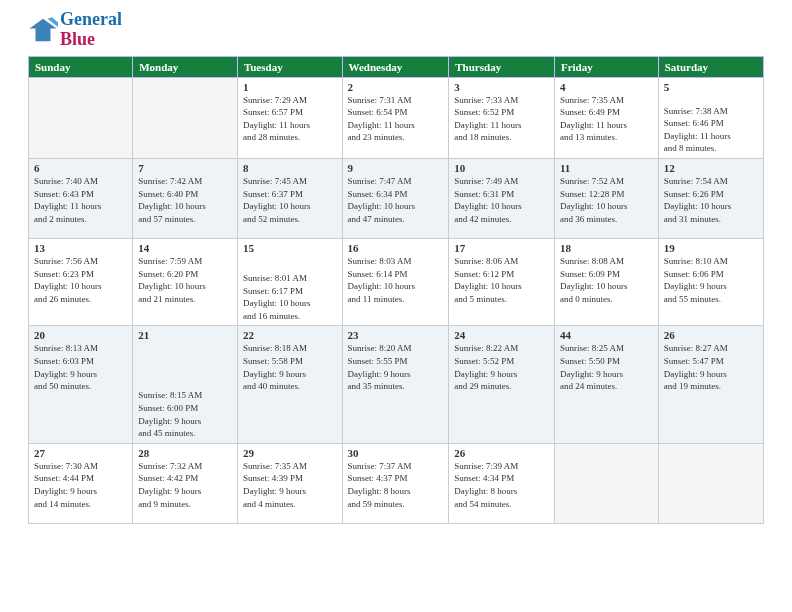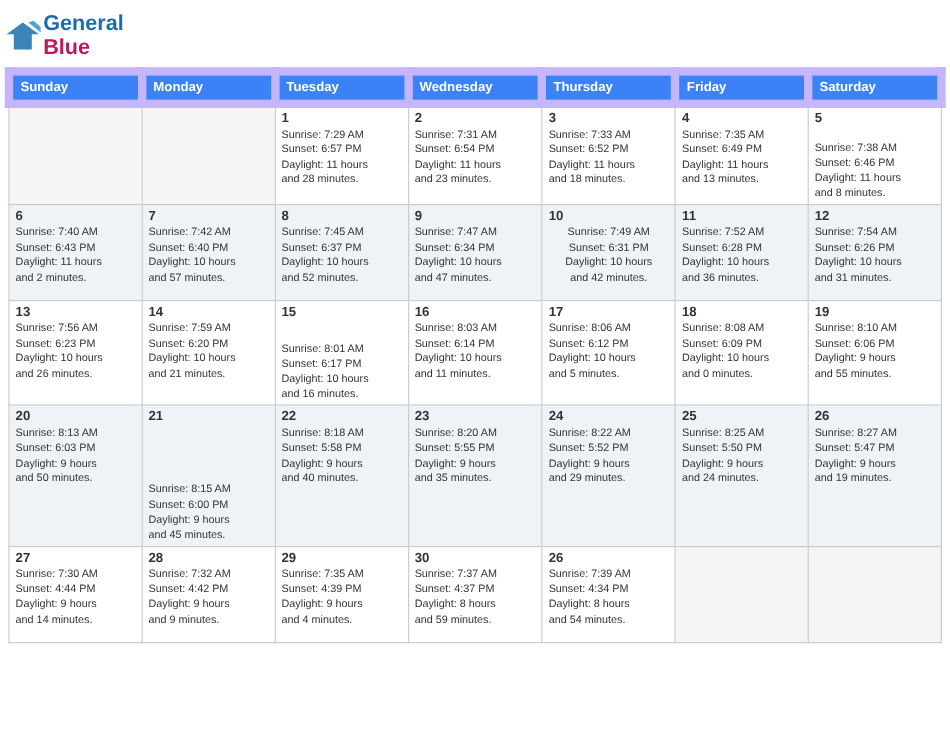--- a/index.html
+++ b/index.html
@@ -6,22 +6,23 @@
     body {
       font-family: Arial, sans-serif;
       background: #fff;
       width: 792px;
       height: 612px;
       overflow: hidden;
     }
     .page {
       width: 792px;
       height: 488px;
-      padding: 10px 4px;
+      padding: 10px 28px;
       background: #fff;
+      font-family: Liberation Serif, serif;
     }
     .header {
       display: flex;
       justify-content: space-between;
       align-items: flex-start;
       margin-bottom: 6px;
     }
     .logo {
       display: flex;
       align-items: center;
@@ -52,27 +53,27 @@
       font-size: 13px;
       color: #555;
       font-weight: bold;
     }
     .calendar {
       width: 100%;
       border-collapse: collapse;
       font-size: 9.5px;
     }
     .calendar th {
-      background: #3b82f6;
+      background: #15803d;
       color: white;
       text-align: left;
       padding: 4px 6px;
       font-size: 11px;
       font-weight: bold;
-      border: 7px solid #c4b5fd;
+      border: 1px solid #c4b5fd;
     }
     .calendar td {
       border: 1px solid #ccc;
       vertical-align: top;
       padding: 3px 5px;
       width: 113px;
       height: 80px;
       background: #fff;
     }
     .calendar td.empty {
@@ -192,29 +193,29 @@
           </td>
           <td>
             <span class="day-number">9</span>
             <div class="day-info" style="white-space: pre-line;">Sunrise: 7:47 AM
 Sunset: 6:34 PM
 Daylight: 10 hours
 and 47 minutes.</div>
           </td>
           <td>
             <span class="day-number">10</span>
-            <div class="day-info" style="white-space: pre-line; text-align: center;">Sunrise: 7:49 AM
+            <div class="day-info" style="white-space: pre-line;">Sunrise: 7:49 AM
 Sunset: 6:31 PM
 Daylight: 10 hours
 and 42 minutes.</div>
           </td>
           <td>
             <span class="day-number">11</span>
             <div class="day-info" style="white-space: pre-line;">Sunrise: 7:52 AM
-Sunset: 6:28 PM
+Sunset: 12:28 PM
 Daylight: 10 hours
 and 36 minutes.</div>
           </td>
           <td>
             <span class="day-number">12</span>
             <div class="day-info" style="white-space: pre-line;">Sunrise: 7:54 AM
 Sunset: 6:26 PM
 Daylight: 10 hours
 and 31 minutes.</div>
           </td>
@@ -300,21 +301,21 @@
 and 35 minutes.</div>
           </td>
           <td>
             <span class="day-number">24</span>
             <div class="day-info" style="white-space: pre-line;">Sunrise: 8:22 AM
 Sunset: 5:52 PM
 Daylight: 9 hours
 and 29 minutes.</div>
           </td>
           <td>
-            <span class="day-number">25</span>
+            <span class="day-number">44</span>
             <div class="day-info" style="white-space: pre-line;">Sunrise: 8:25 AM
 Sunset: 5:50 PM
 Daylight: 9 hours
 and 24 minutes.</div>
           </td>
           <td>
             <span class="day-number">26</span>
             <div class="day-info" style="white-space: pre-line;">Sunrise: 8:27 AM
 Sunset: 5:47 PM
 Daylight: 9 hours

